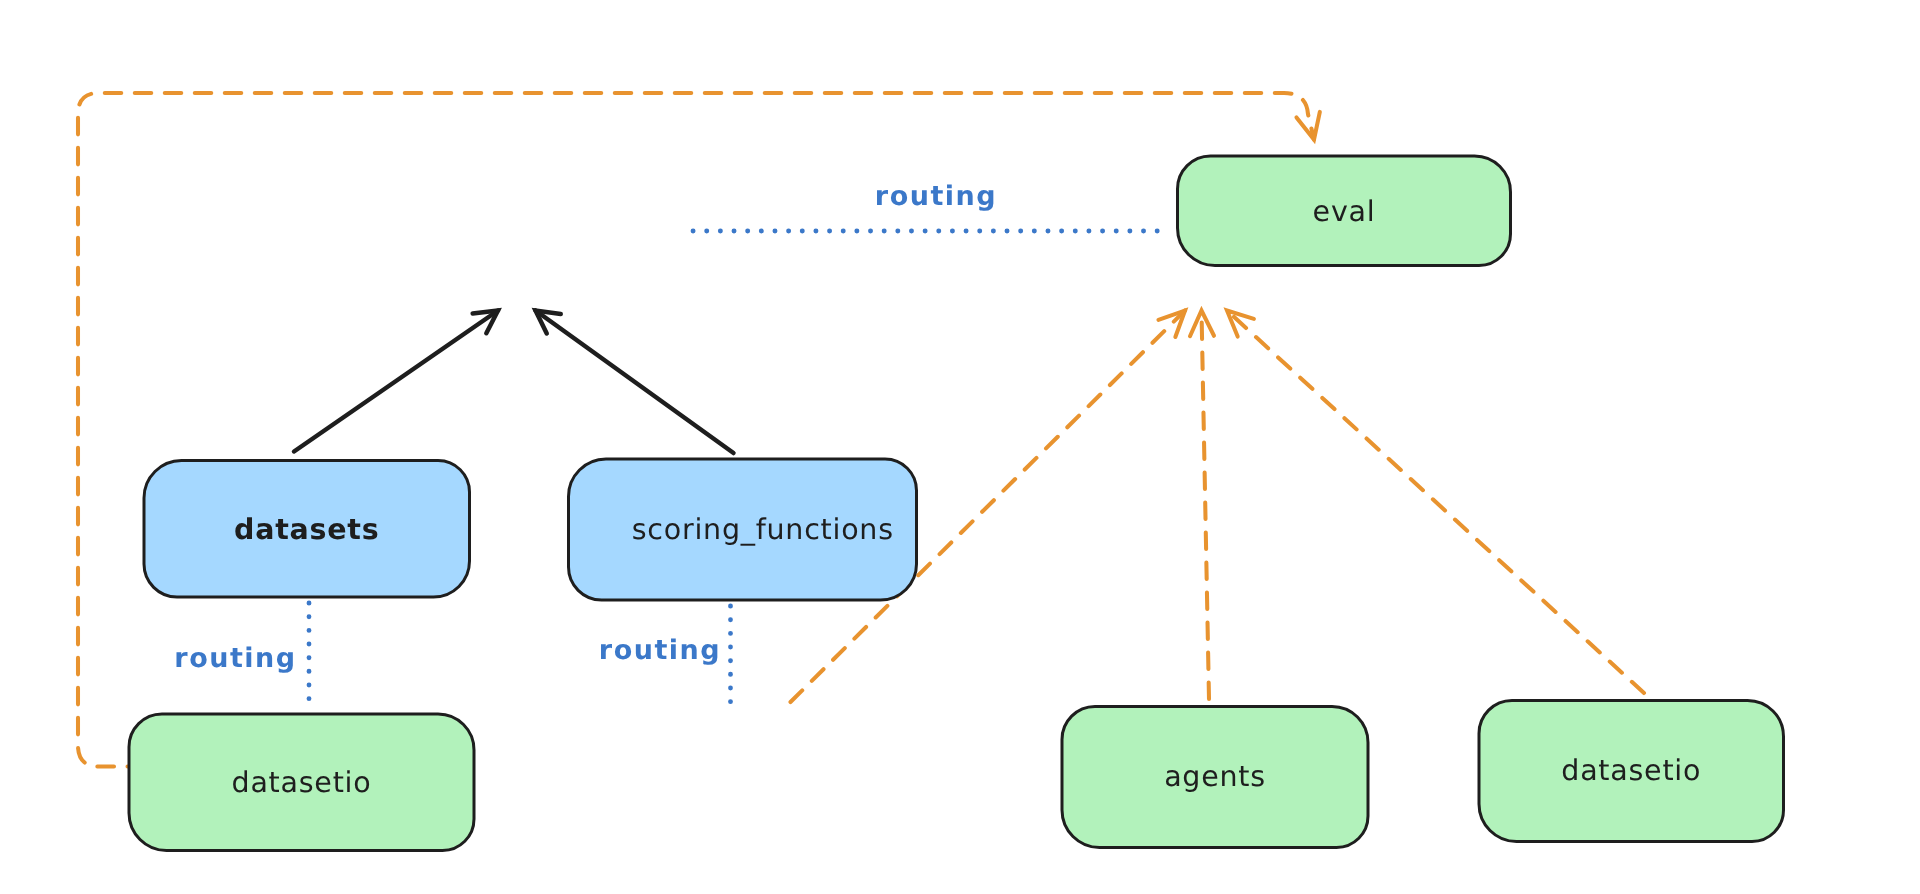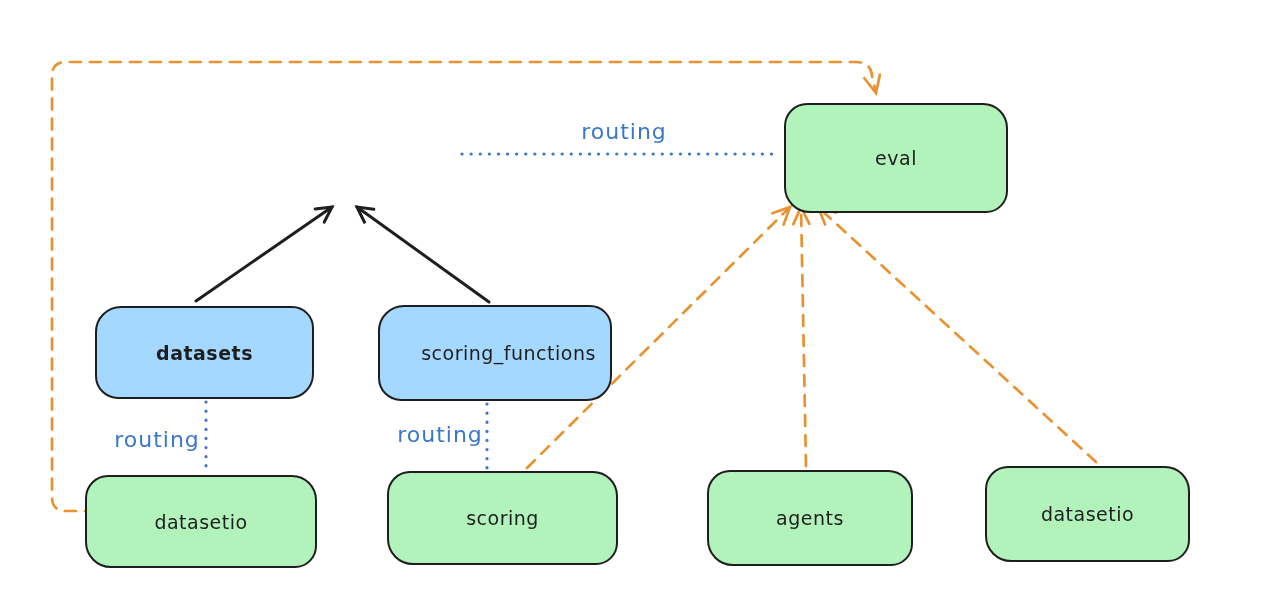--- a/index.html
+++ b/index.html
@@ -31,22 +31,22 @@
     justify-content: center;
     font-size: 19px;
     color: var(--stroke-black, #1e1e1e);
     letter-spacing: 0.5px;
   }
   .node.blue  { background: var(--node-blue, #a5d8ff); border-radius: 26px 22px 25px 23px; }
   .node.green { background: var(--node-green, #b2f2bb); border-radius: 23px 25px 22px 26px; }
   .edge-label {
     position: absolute;
     transform: translate(-50%, -50%);
-    font-size: 22px;
-    font-weight: normal;
+    font-size: 18px;
+    font-weight: bold;
     color: var(--routing-blue, #3b78c9);
     letter-spacing: 1px;
     white-space: nowrap;
   }
   .edge-black {
     stroke: var(--stroke-black, #1e1e1e);
     stroke-width: 3;
     fill: none;
     stroke-linecap: round;
     stroke-linejoin: round;
@@ -91,39 +91,36 @@
     <path class="edge-blue-dotted" d="M 206 402 L 206 471"></path>
     <path class="edge-blue-dotted" d="M 487 404 L 487 468"></path>
 
     <path class="edge-orange-dashed" marker-end="url(#arrowOrange)" d="M 96 511 L 66 511 Q 52 511 52 497 L 52 76 Q 52 62 66 62 L 856 62 Q 871 62 872 76 L 876 93"></path>
     <path class="edge-orange-dashed" marker-end="url(#arrowOrange)" d="M 527 468 L 790 207"></path>
     <path class="edge-orange-dashed" marker-end="url(#arrowOrange)" d="M 806 466 L 801 207"></path>
     <path class="edge-orange-dashed" marker-end="url(#arrowOrange)" d="M 1096 462 L 818 207"></path>
   </svg>
 
 
-  <div class="node green" style="left:784px; top:103px; width:224px; height:110px;">
+  <div class="node green" style="left:784px; top:103px; width:224px; height:75px;">
     <span>eval</span>
   </div>
 
   <div class="node blue" style="left:95px; top:306px; width:219px; height:93px;font-weight:bold;">
     <span>datasets</span>
   </div>
 
   <div class="node blue" style="left:378px; top:305px; width:234px; height:96px;padding-left:27px;">
     <span>scoring_functions</span>
   </div>
 
   <div class="node green" style="left:85px; top:475px; width:232px; height:93px;">
     <span>datasetio</span>
   </div>
 
-  <div class="node green" style="left:387px; top:471px; width:231px; height:94px;">
-    <span>scoring</span>
-  </div>
 
   <div class="node green" style="left:707px; top:470px; width:206px; height:96px;">
     <span>agents</span>
   </div>
 
   <div class="node green" style="left:985px; top:466px; width:205px; height:96px;">
     <span>datasetio</span>
   </div>
 
   <div class="edge-label" style="left:624px; top:131px;">routing</div>

